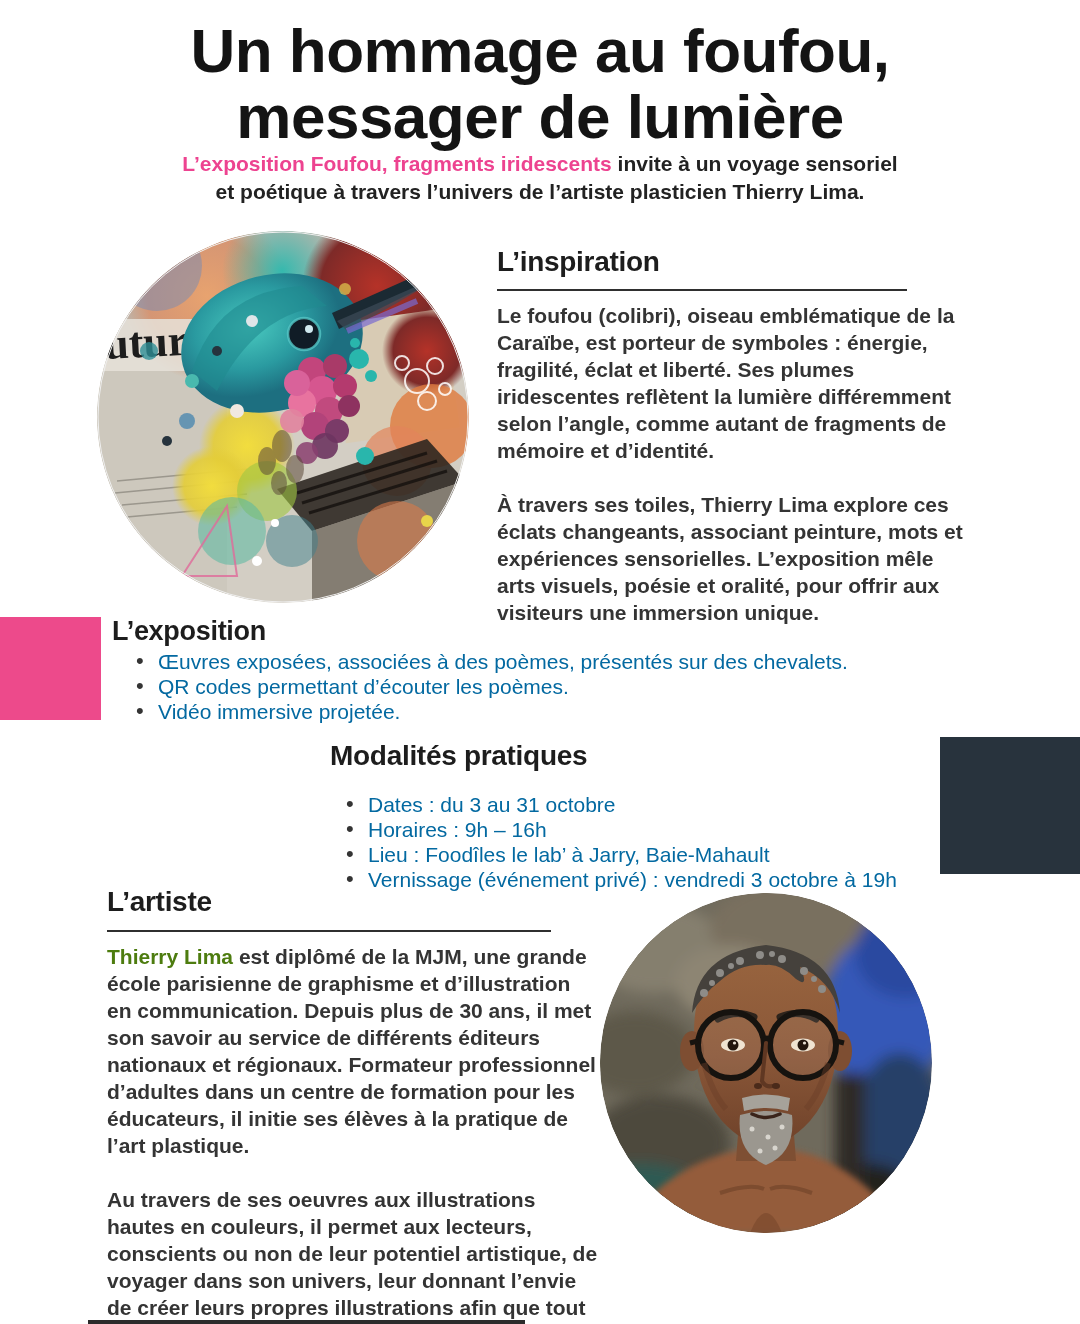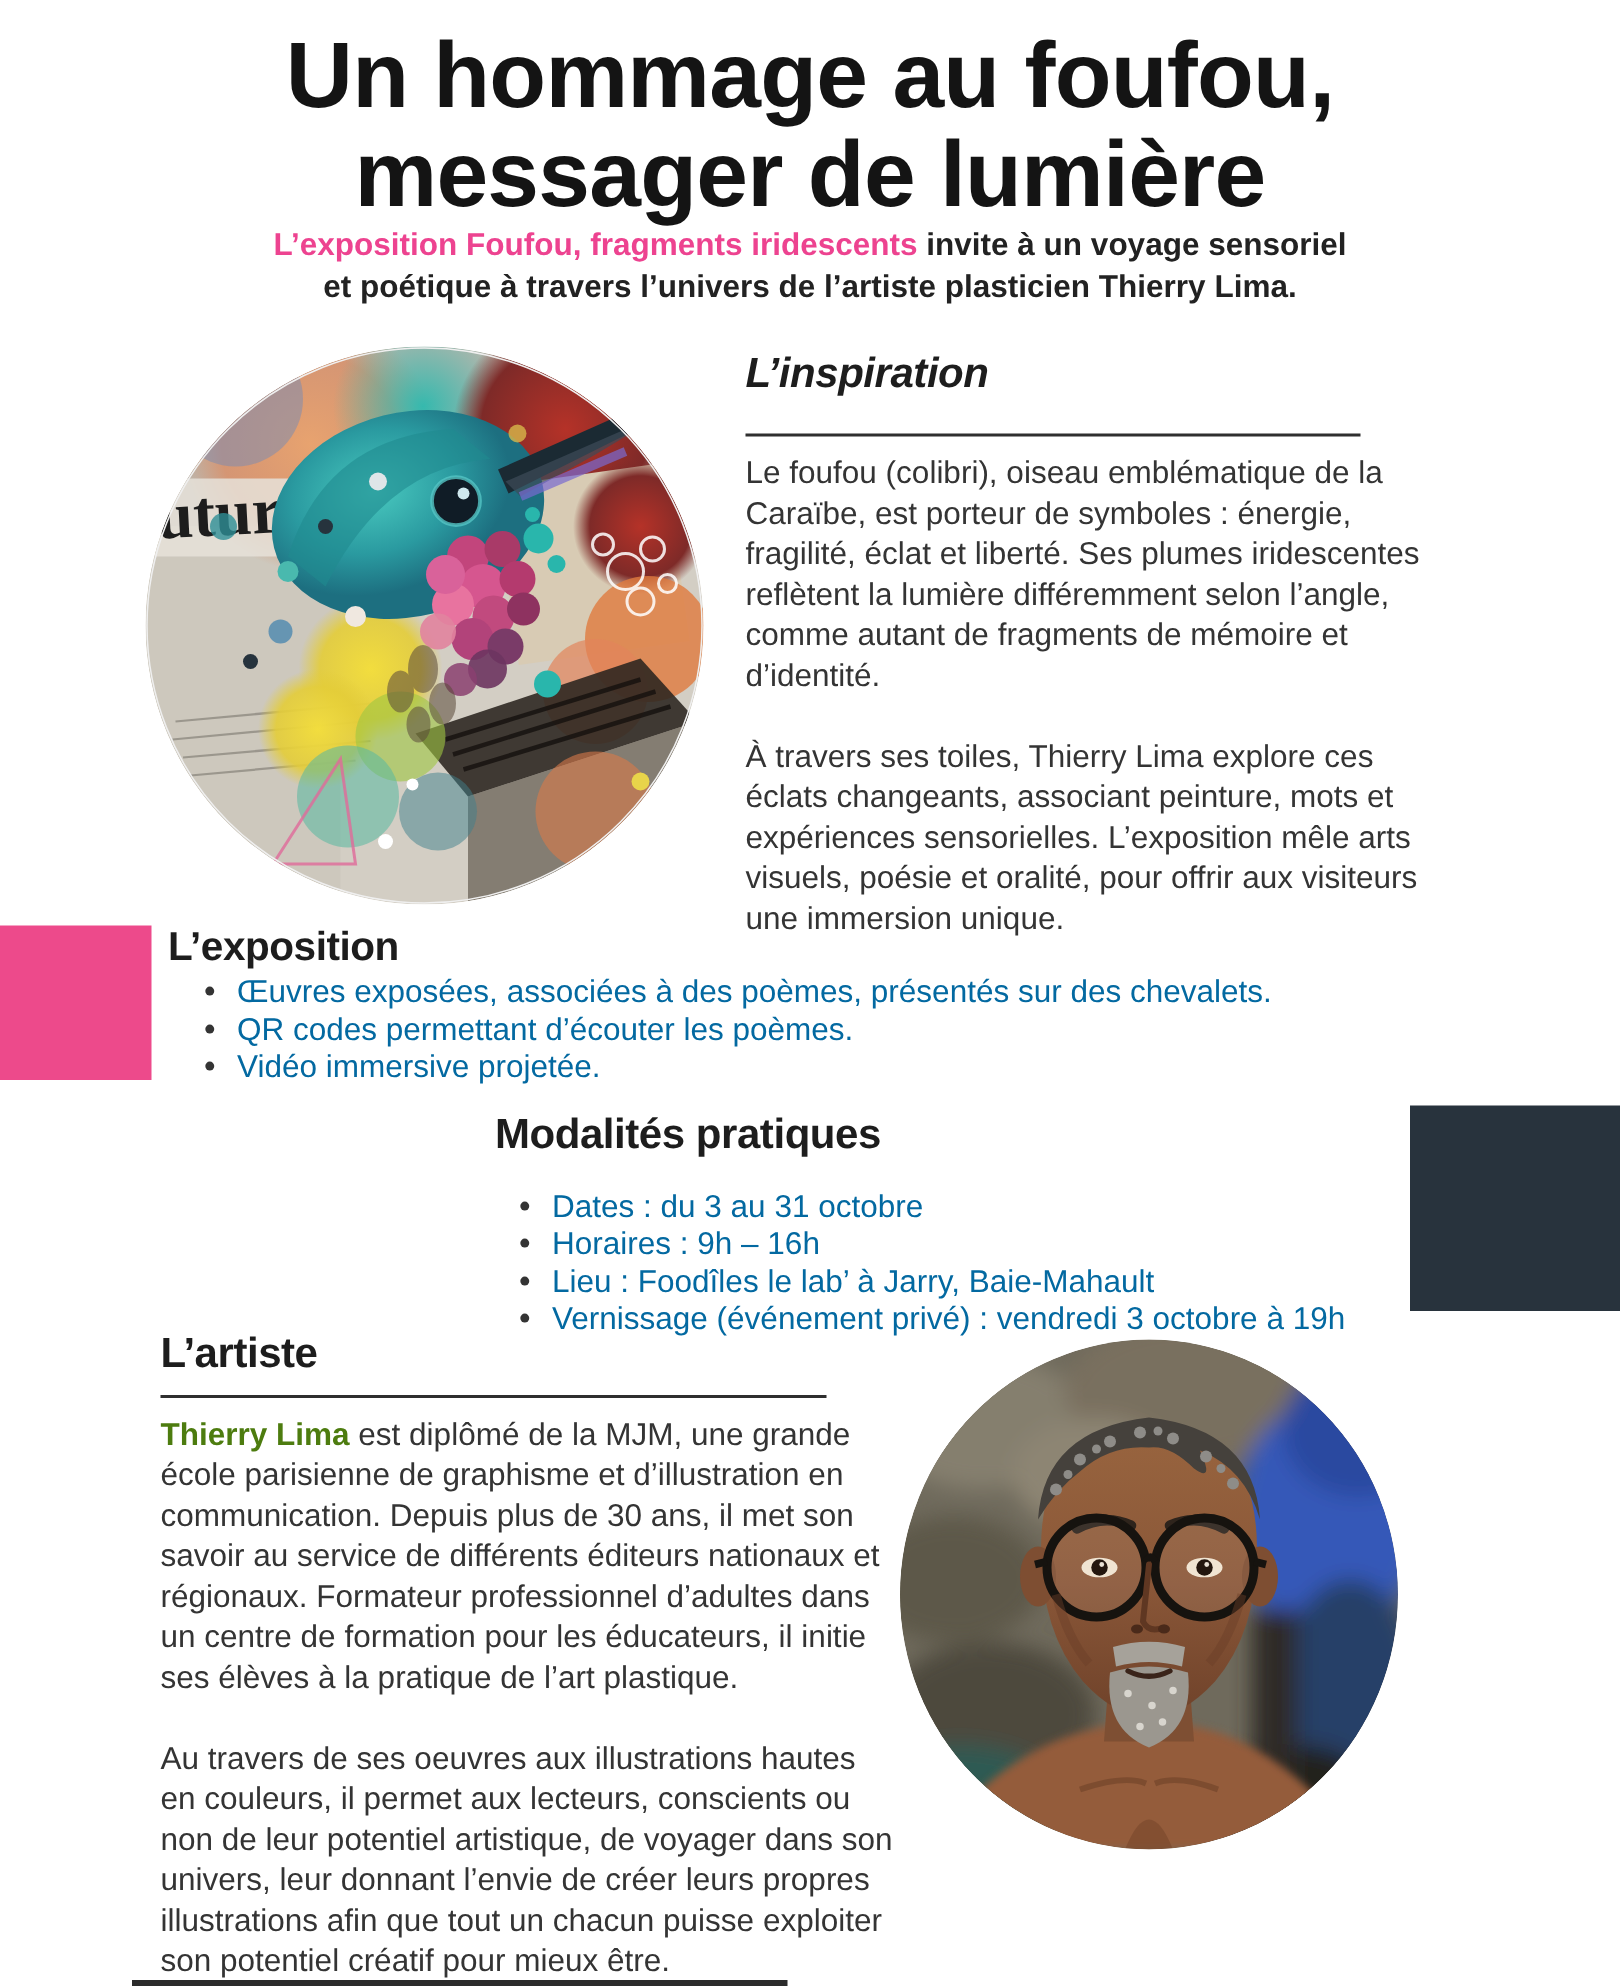--- a/index.html
+++ b/index.html
@@ -25,21 +25,21 @@
   #bird-circle{left:97px;top:231px;width:372px;height:372px;}
   #artist-circle{left:600px;top:893px;width:332px;height:340px;}
   
   .h-sec{
     position:absolute;font-size:28px;font-weight:800;color:#1d1d1d;
     letter-spacing:-0.3px;
   }
   .rule{position:absolute;height:2px;background:#2f2f2f;}
   
   .body-txt{
-    position:absolute;font-size:21px;line-height:27px;color:#343434;
+    position:absolute;font-size:21px;line-height:27px;color:#343434;font-weight:bold;
   }
   .body-txt p{margin:0 0 27px 0;}
   .body-txt strong{color:#4d7c0f;}
   
   ul.bullets{
     position:absolute;margin:0;padding:0;list-style:none;
     font-size:21px;line-height:25px;color:#0369a1;
   }
   ul.bullets li{position:relative;padding-left:30px;}
   ul.bullets li::before{
@@ -195,21 +195,21 @@
           <circle cx="250," :="" cy="60" r="0" fill="none"></circle>
           <circle cx="248" cy="58" r="6" fill="#d8b84a" opacity=".8"></circle>
           <circle cx="52" cy="120" r="9" fill="#2e8f96" opacity=".8"></circle>
           <circle cx="140" cy="180" r="7" fill="#f0e8e0"></circle>
         </g>
       </g>
       <circle cx="186" cy="186" r="185" fill="none" stroke="#efefef" stroke-width="1"></circle>
     </svg>
   </div>
 
-  <div class="h-sec" style="left:497px;top:233px;font-style:italic;">L’inspiration</div>
+  <div class="h-sec" style="left:497px;top:246px;">L’inspiration</div>
   <div class="rule" style="left:497px;top:289px;width:410px;"></div>
   <div class="body-txt" style="left:497px;top:302px;width:478px;">
     <p>Le foufou (colibri), oiseau emblématique de la Caraïbe, est porteur de symboles : énergie, fragilité, éclat et liberté. Ses plumes iridescentes reflètent la lumière différemment selon l’angle, comme autant de fragments de mémoire et d’identité.</p>
     <p>À travers ses toiles, Thierry Lima explore ces éclats changeants, associant peinture, mots et expériences sensorielles. L’exposition mêle arts visuels, poésie et oralité, pour offrir aux visiteurs une immersion unique.</p>
   </div>
 
   <div id="pink-block"></div>
   <div class="h-sec" style="left:112px;top:616px;font-size:27px;">L’exposition</div>
   <ul class="bullets" style="left:128px;top:649px;width:780px;">
     <li>Œuvres exposées, associées à des poèmes, présentés sur des chevalets.</li>

